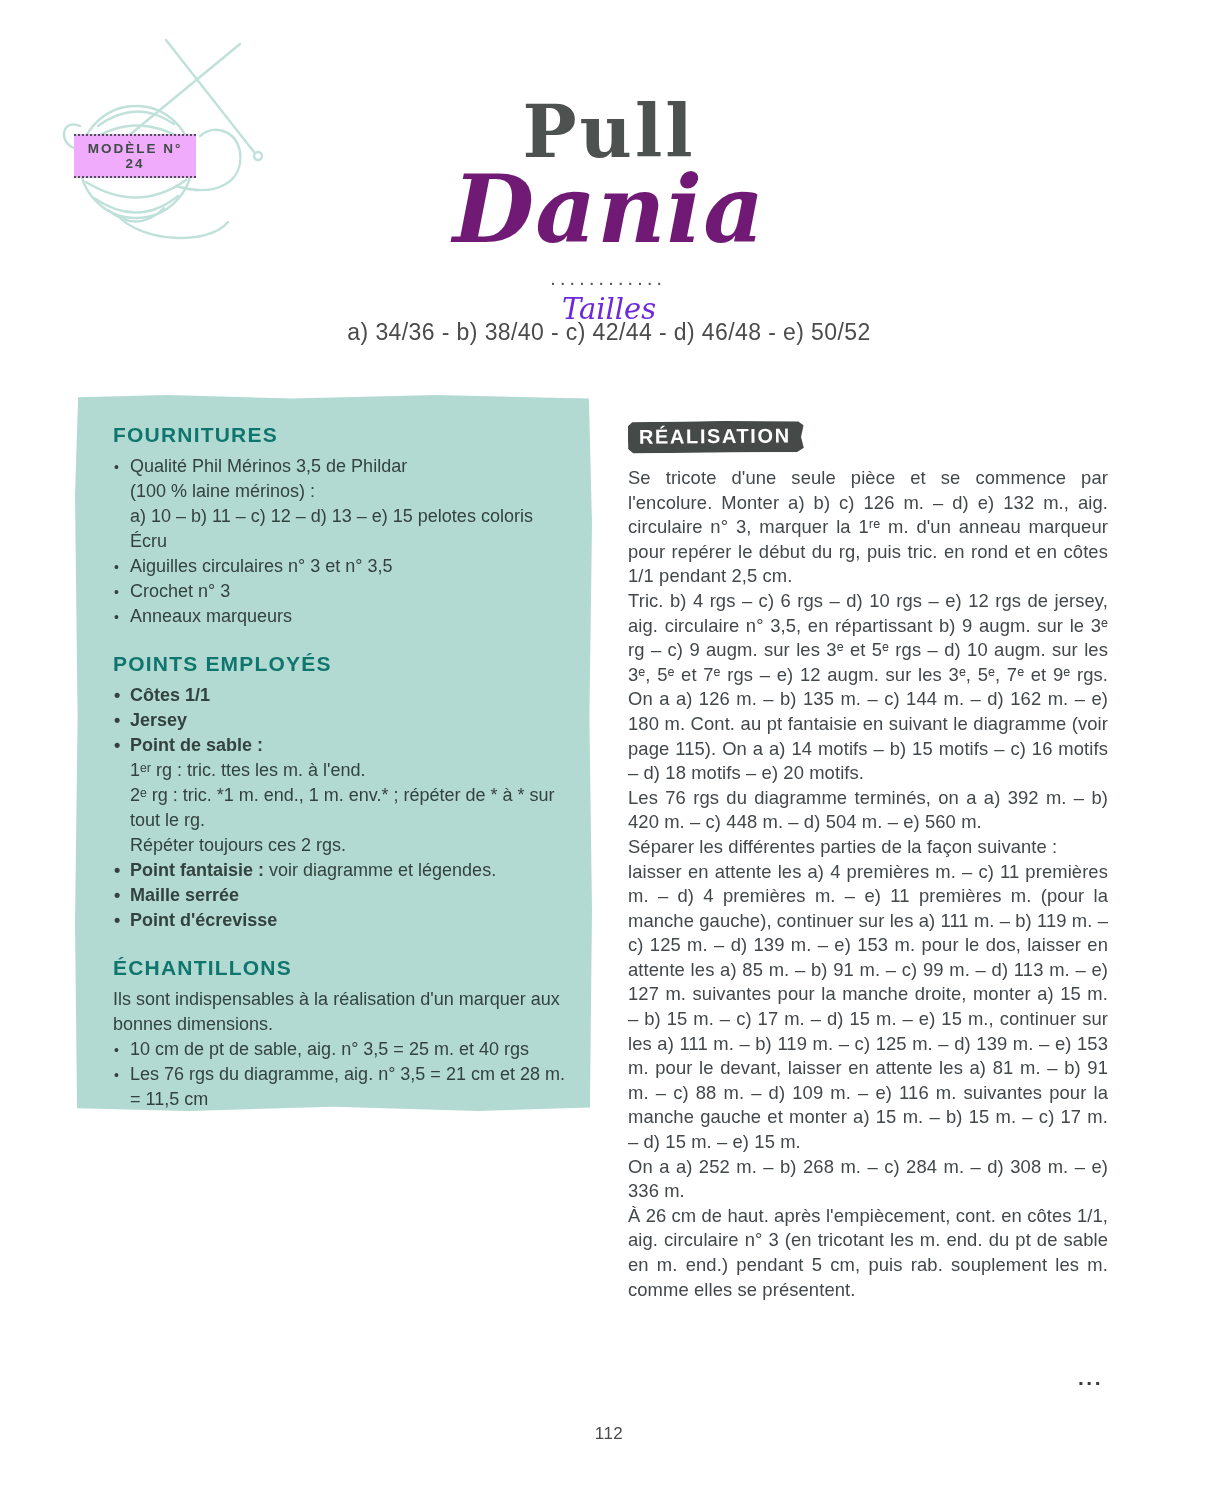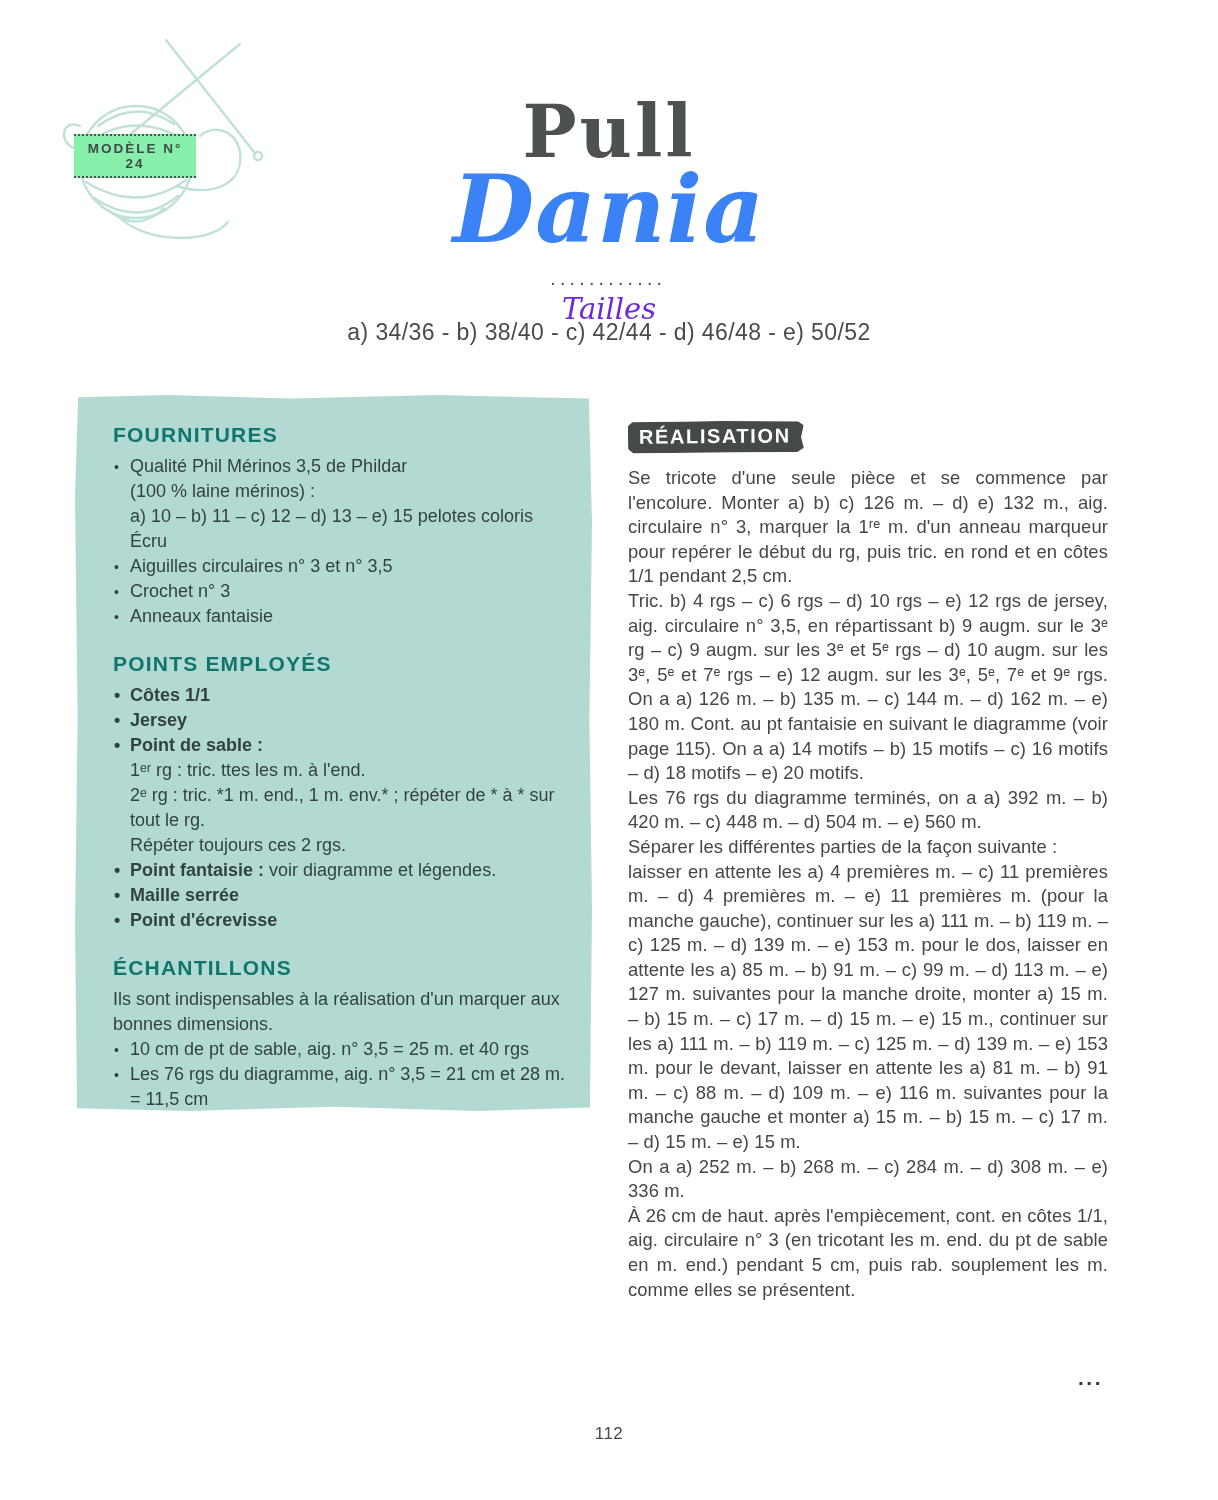--- a/index.html
+++ b/index.html
@@ -2,31 +2,31 @@
 <html><head>
 <meta charset="utf-8">
 <style>
   html,body{margin:0;padding:0;background:#fff;}
   .page{position:relative;width:1218px;height:1500px;background:#ffffff;overflow:hidden;
         font-family:"Liberation Sans","DejaVu Sans",sans-serif;color:#42474a;}
 
   
   .model-badge{position:absolute;left:58px;top:34px;width:232px;height:220px;}
   .model-badge svg{position:absolute;left:0;top:0;}
-  .model-band{position:absolute;left:16px;top:100px;width:118px;background:#86efac;
+  .model-band{position:absolute;left:16px;top:100px;width:118px;background:#f0abfc;
               border-top:2px dotted #49544f;border-bottom:2px dotted #49544f;
               padding:5px 2px;text-align:center;
               font-size:13.5px;font-weight:bold;letter-spacing:2px;color:#414c49;}
 
   
   .hdr{position:absolute;left:0;right:0;text-align:center;}
   .pull{top:96px;font-family:"DejaVu Serif","Liberation Serif",serif;font-weight:bold;
         font-size:72px;line-height:1;color:#4d5251;letter-spacing:3px;}
   .dania{top:162px;font-family:"DejaVu Serif","Liberation Serif",serif;font-style:italic;
-         font-weight:bold;font-size:94px;line-height:1;color:#3b82f6;letter-spacing:1px;}
+         font-weight:bold;font-size:94px;line-height:1;color:#701a75;letter-spacing:1px;}
   .dots-sep{top:276px;font-size:14px;letter-spacing:5px;color:#555;font-weight:bold;}
   .tailles{top:292px;font-family:"DejaVu Serif","Liberation Serif",serif;font-style:italic;
            font-size:29px;color:#6d28d9;}
   .sizes{top:319px;font-size:23px;color:#4b4b4b;letter-spacing:0.4px;}
 
   
   .materials{position:absolute;left:75px;top:395px;width:517px;height:716px;
              background:#b2dad3;box-sizing:border-box;padding:28px 20px 0 38px;
              color:#33413f;
              clip-path:polygon(0.6% 0.3%,18% 0,42% 0.5%,70% 0,99.4% 0.5%,100% 18%,
@@ -93,21 +93,21 @@
   <div class="hdr sizes">a) 34/36 - b) 38/40 - c) 42/44 - d) 46/48 - e) 50/52</div>
 
   <div class="materials">
 
     <h3 class="box-title">FOURNITURES</h3>
     <div class="li small-dot"><span class="dot">•</span><span>Qualité Phil Mérinos 3,5 de Phildar</span></div>
     <div class="cont">(100 % laine mérinos) :</div>
     <div class="cont">a) 10 – b) 11 – c) 12 – d) 13 – e) 15 pelotes coloris Écru</div>
     <div class="li small-dot"><span class="dot">•</span><span>Aiguilles circulaires n° 3 et n° 3,5</span></div>
     <div class="li small-dot"><span class="dot">•</span><span>Crochet n° 3</span></div>
-    <div class="li small-dot"><span class="dot">•</span><span>Anneaux fantaisie</span></div>
+    <div class="li small-dot"><span class="dot">•</span><span>Anneaux marqueurs</span></div>
 
     <h3 class="box-title mt">POINTS EMPLOYÉS</h3>
     <div class="li"><span class="dot b">•</span><span class="b">Côtes 1/1</span></div>
     <div class="li"><span class="dot b">•</span><span class="b">Jersey</span></div>
     <div class="li"><span class="dot b">•</span><span class="b">Point de sable :</span></div>
     <div class="cont">1ᵉʳ rg : tric. ttes les m. à l'end.</div>
     <div class="cont">2ᵉ rg : tric. *1 m. end., 1 m. env.* ; répéter de * à * sur tout le rg.</div>
     <div class="cont">Répéter toujours ces 2 rgs.</div>
     <div class="li"><span class="dot b">•</span><span class="b">Point fantaisie :</span><span> voir diagramme et légendes.</span></div>
     <div class="li"><span class="dot b">•</span><span class="b">Maille serrée</span></div>

